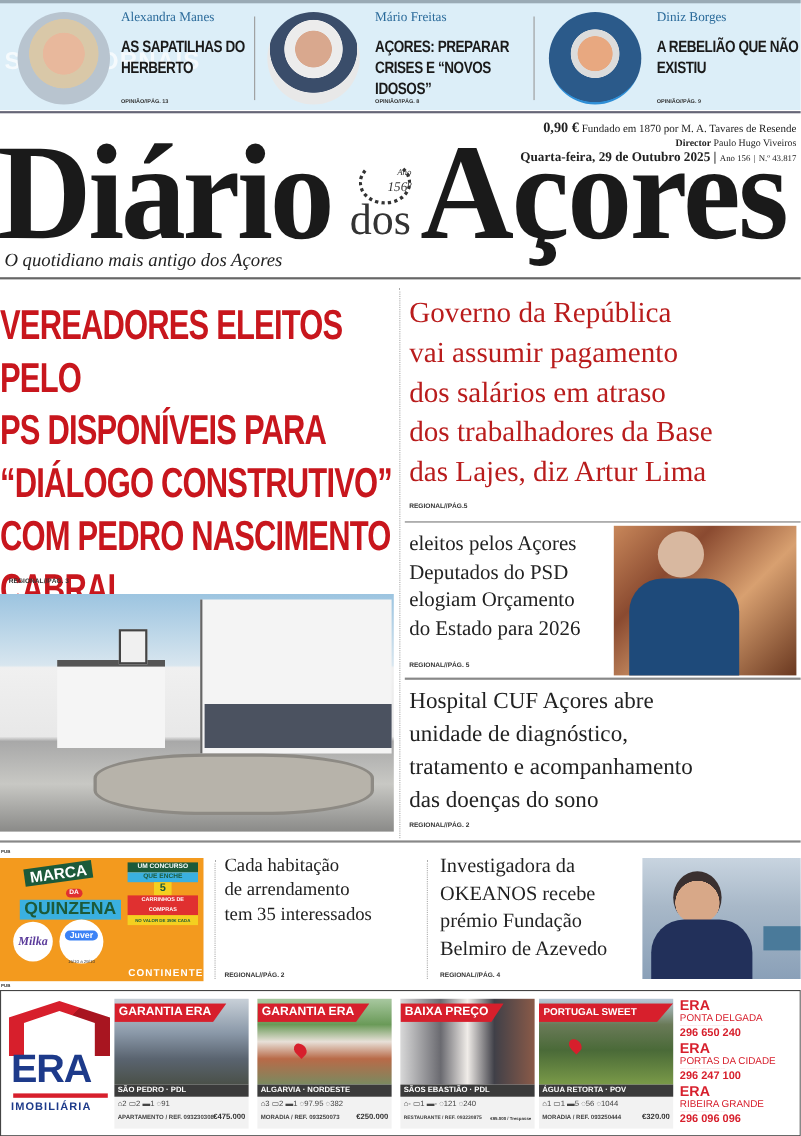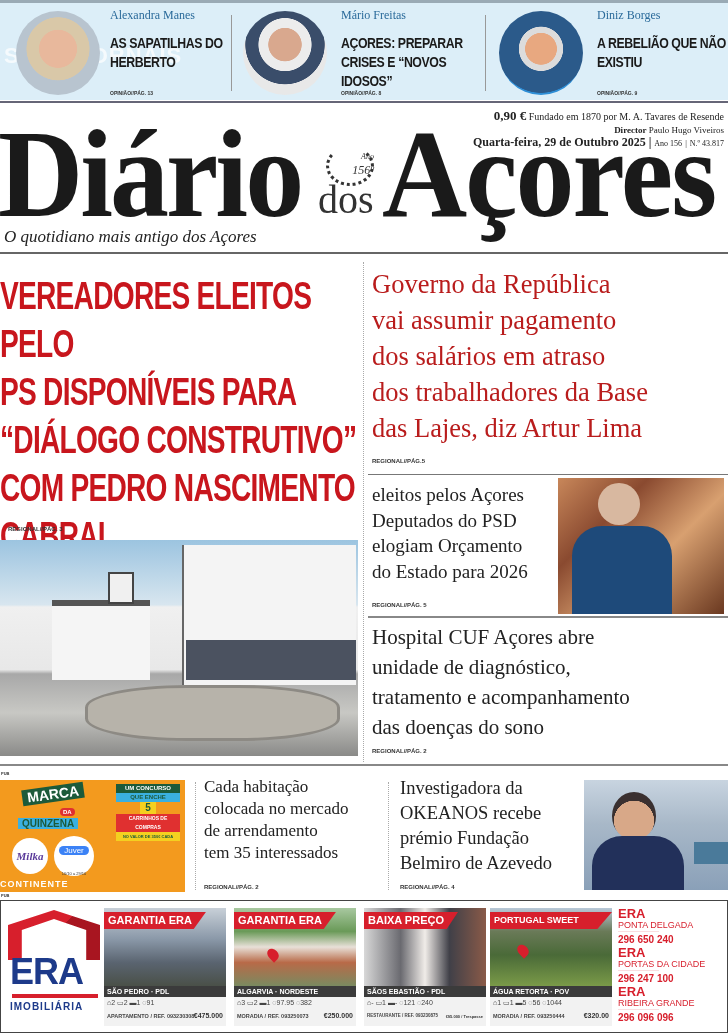--- a/index.html
+++ b/index.html
@@ -149,41 +149,40 @@
   <div>das doenças do sono</div>
 </div>
 <div class="kicker" style="left:372px;top:748px">REGIONAL//PÁG. 2</div>
 
 <div class="hline" style="left:0;top:764px;width:728px;border-top:2px solid #888"></div>
 
 <div class="kicker" style="left:1px;top:771px;font-size:4px">PUB</div>
 <div class="adbox">
   <div style="position:absolute;left:22px;top:6px;background:#1c5a3a;color:#fff;font-family:'Liberation Sans',sans-serif;font-weight:bold;font-size:14px;padding:0 5px;transform:rotate(-8deg)">MARCA</div>
   <div style="position:absolute;left:60px;top:28px;background:#e03030;color:#fff;font-family:'Liberation Sans',sans-serif;font-weight:bold;font-size:6px;padding:1px 3px;border-radius:6px">DA</div>
-  <div style="position:absolute;left:18px;top:38px;background:#3ab0e0;color:#1c5a3a;font-family:'Liberation Sans',sans-serif;font-weight:bold;font-size:10px;padding:0 4px">QUINZENA</div>
+  <div style="position:absolute;left:18px;top:38px;background:#3ab0e0;color:#1c5a3a;font-family:'Liberation Sans',sans-serif;font-weight:bold;font-size:16px;padding:0 4px">QUINZENA</div>
   <div style="position:absolute;left:12px;top:58px;width:36px;height:36px;border-radius:50%;background:#fff;color:#5a3a9a;font-size:11px;font-style:italic;font-weight:bold;text-align:center;line-height:36px">Milka</div>
   <div style="position:absolute;left:54px;top:56px;width:40px;height:40px;border-radius:50%;background:#fff;text-align:center">
-    <div style="margin:10px auto 16px;width:30px;background:#3b82f6;color:#fff;font-size:8px;font-weight:normal;border-radius:6px;font-family:'Liberation Sans',sans-serif">Juver</div>
+    <div style="margin:10px auto 16px;width:30px;background:#3b82f6;color:#fff;font-size:8px;font-weight:bold;border-radius:6px;font-family:'Liberation Sans',sans-serif">Juver</div>
     <div style="font-size:4px;color:#333;font-family:'Liberation Sans',sans-serif">16/10 a 29/10</div>
   </div>
   <div style="position:absolute;left:116px;top:4px;width:64px;font-family:'Liberation Sans',sans-serif;font-weight:bold;text-align:center;font-size:6px;line-height:9px">
     <div style="background:#1c5a3a;color:#fff">UM CONCURSO</div>
     <div style="background:#3ab0e0;color:#1c5a3a">QUE ENCHE</div>
     <div style="background:#f4d020;color:#1c5a3a;font-size:10px;line-height:12px;width:16px;margin:0 auto">5</div>
     <div style="background:#e03030;color:#fff;font-size:5px">CARRINHOS DE COMPRAS</div>
     <div style="background:#f4d020;color:#1c5a3a;font-size:4px">NO VALOR DE 350€ CADA</div>
   </div>
-  <div style="position:absolute;left:0;bottom:3px;width:185px;text-align:left;color:#fff;font-family:'Liberation Sans',sans-serif;font-weight:bold;font-size:9px;letter-spacing:1px">CONTINENTE</div>
+  <div style="position:absolute;left:0;bottom:3px;width:185px;text-align:right;color:#fff;font-family:'Liberation Sans',sans-serif;font-weight:bold;font-size:9px;letter-spacing:1px">CONTINENTE</div>
 </div>
 <div class="kicker" style="left:1px;top:893px;font-size:4px">PUB</div>
 
 <div class="dotsep" style="left:195px;top:782px;height:108px"></div>
 <div class="rhead2" style="left:204px;top:776px;font-size:17px;line-height:22px">
   <div>Cada habitação</div>
-  <div>colocada no mercado</div>
   <div>de arrendamento</div>
   <div>tem 35 interessados</div>
 </div>
 <div class="kicker" style="left:204px;top:884px">REGIONAL//PÁG. 2</div>
 
 <div class="dotsep" style="left:388px;top:782px;height:108px"></div>
 <div class="rhead2" style="left:400px;top:776px;font-size:18.5px;line-height:25px">
   <div>Investigadora da</div>
   <div>OKEANOS recebe</div>
   <div>prémio Fundação</div>

